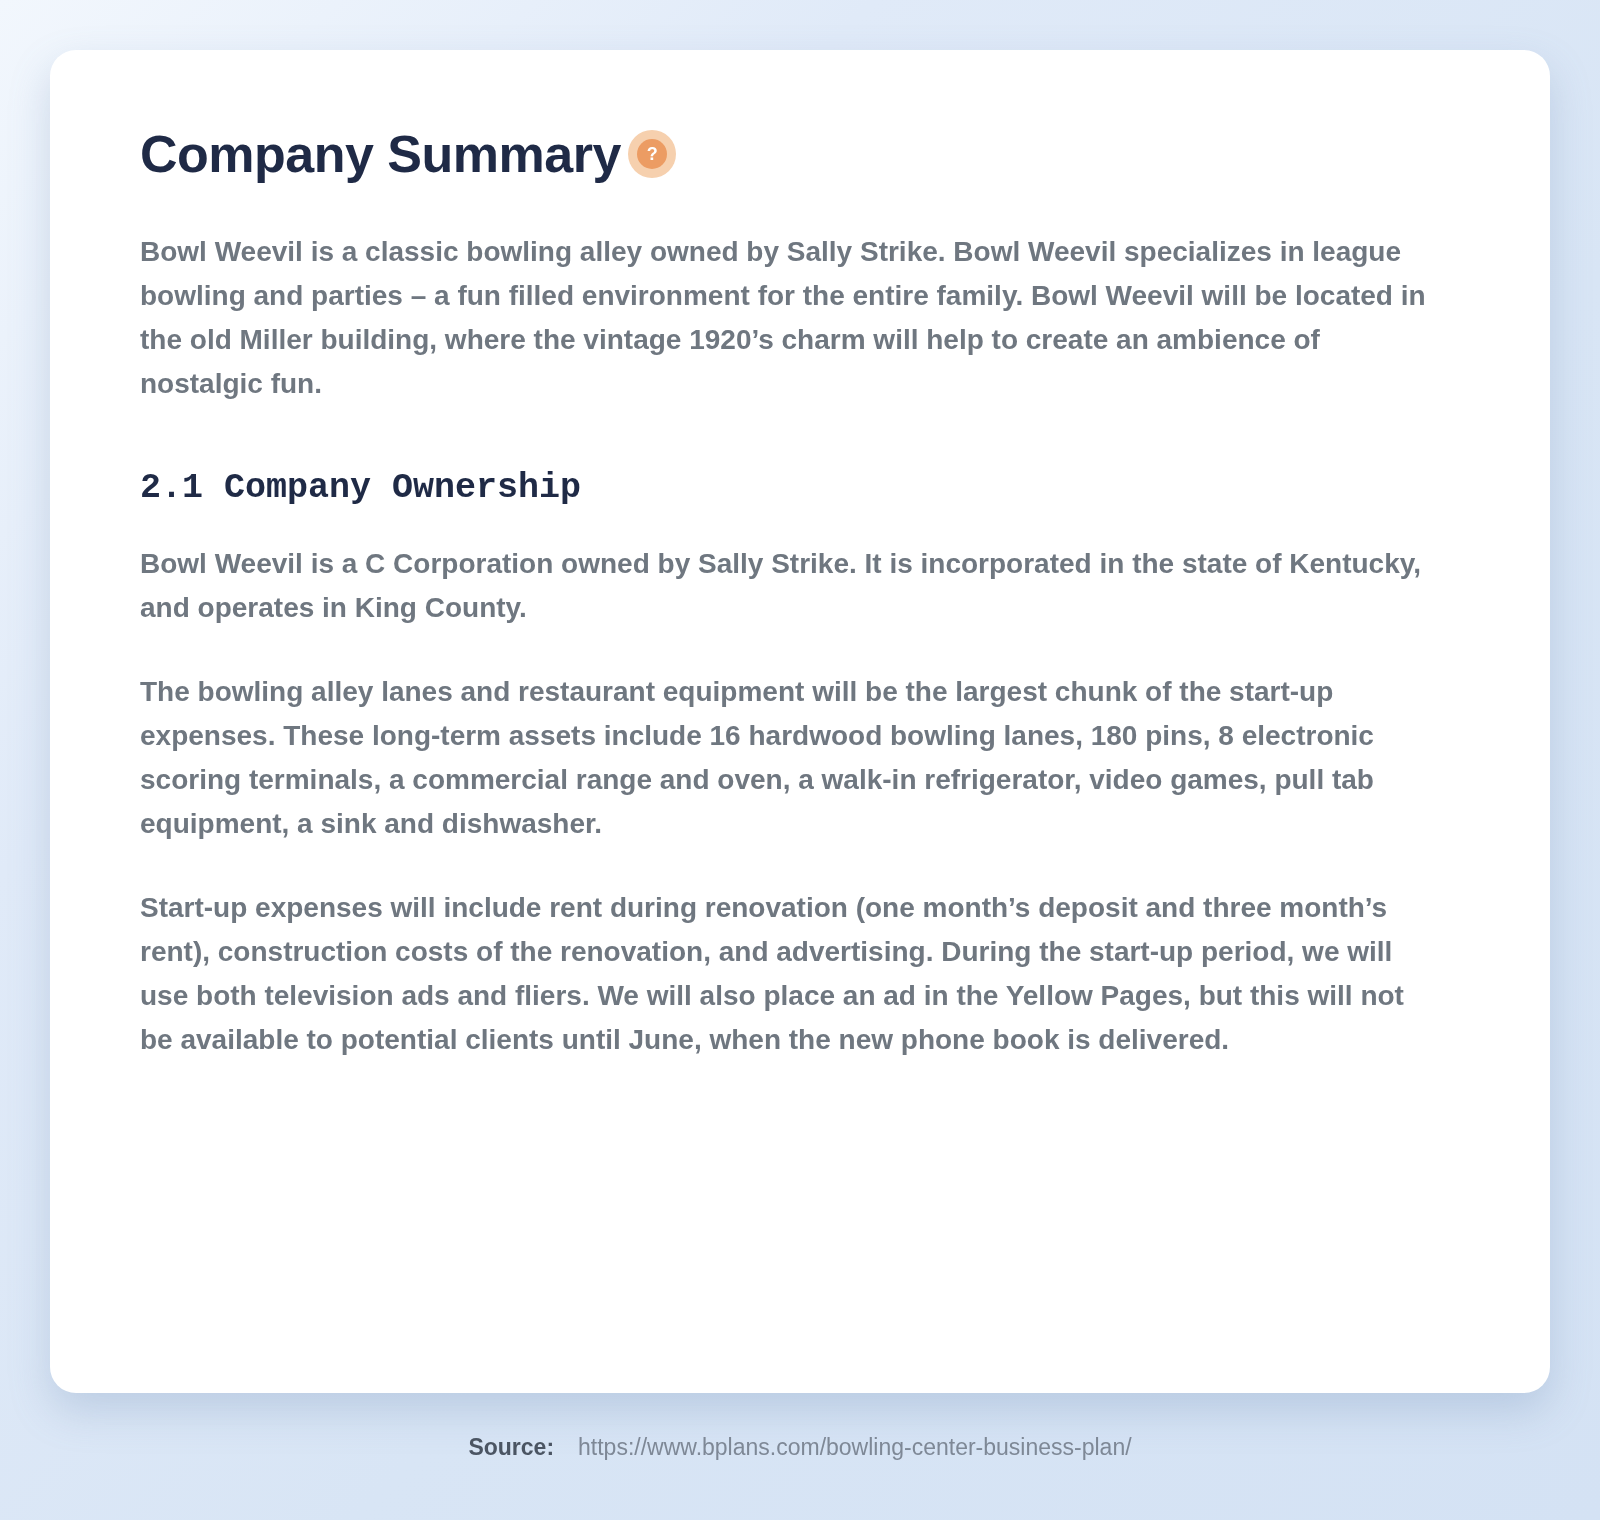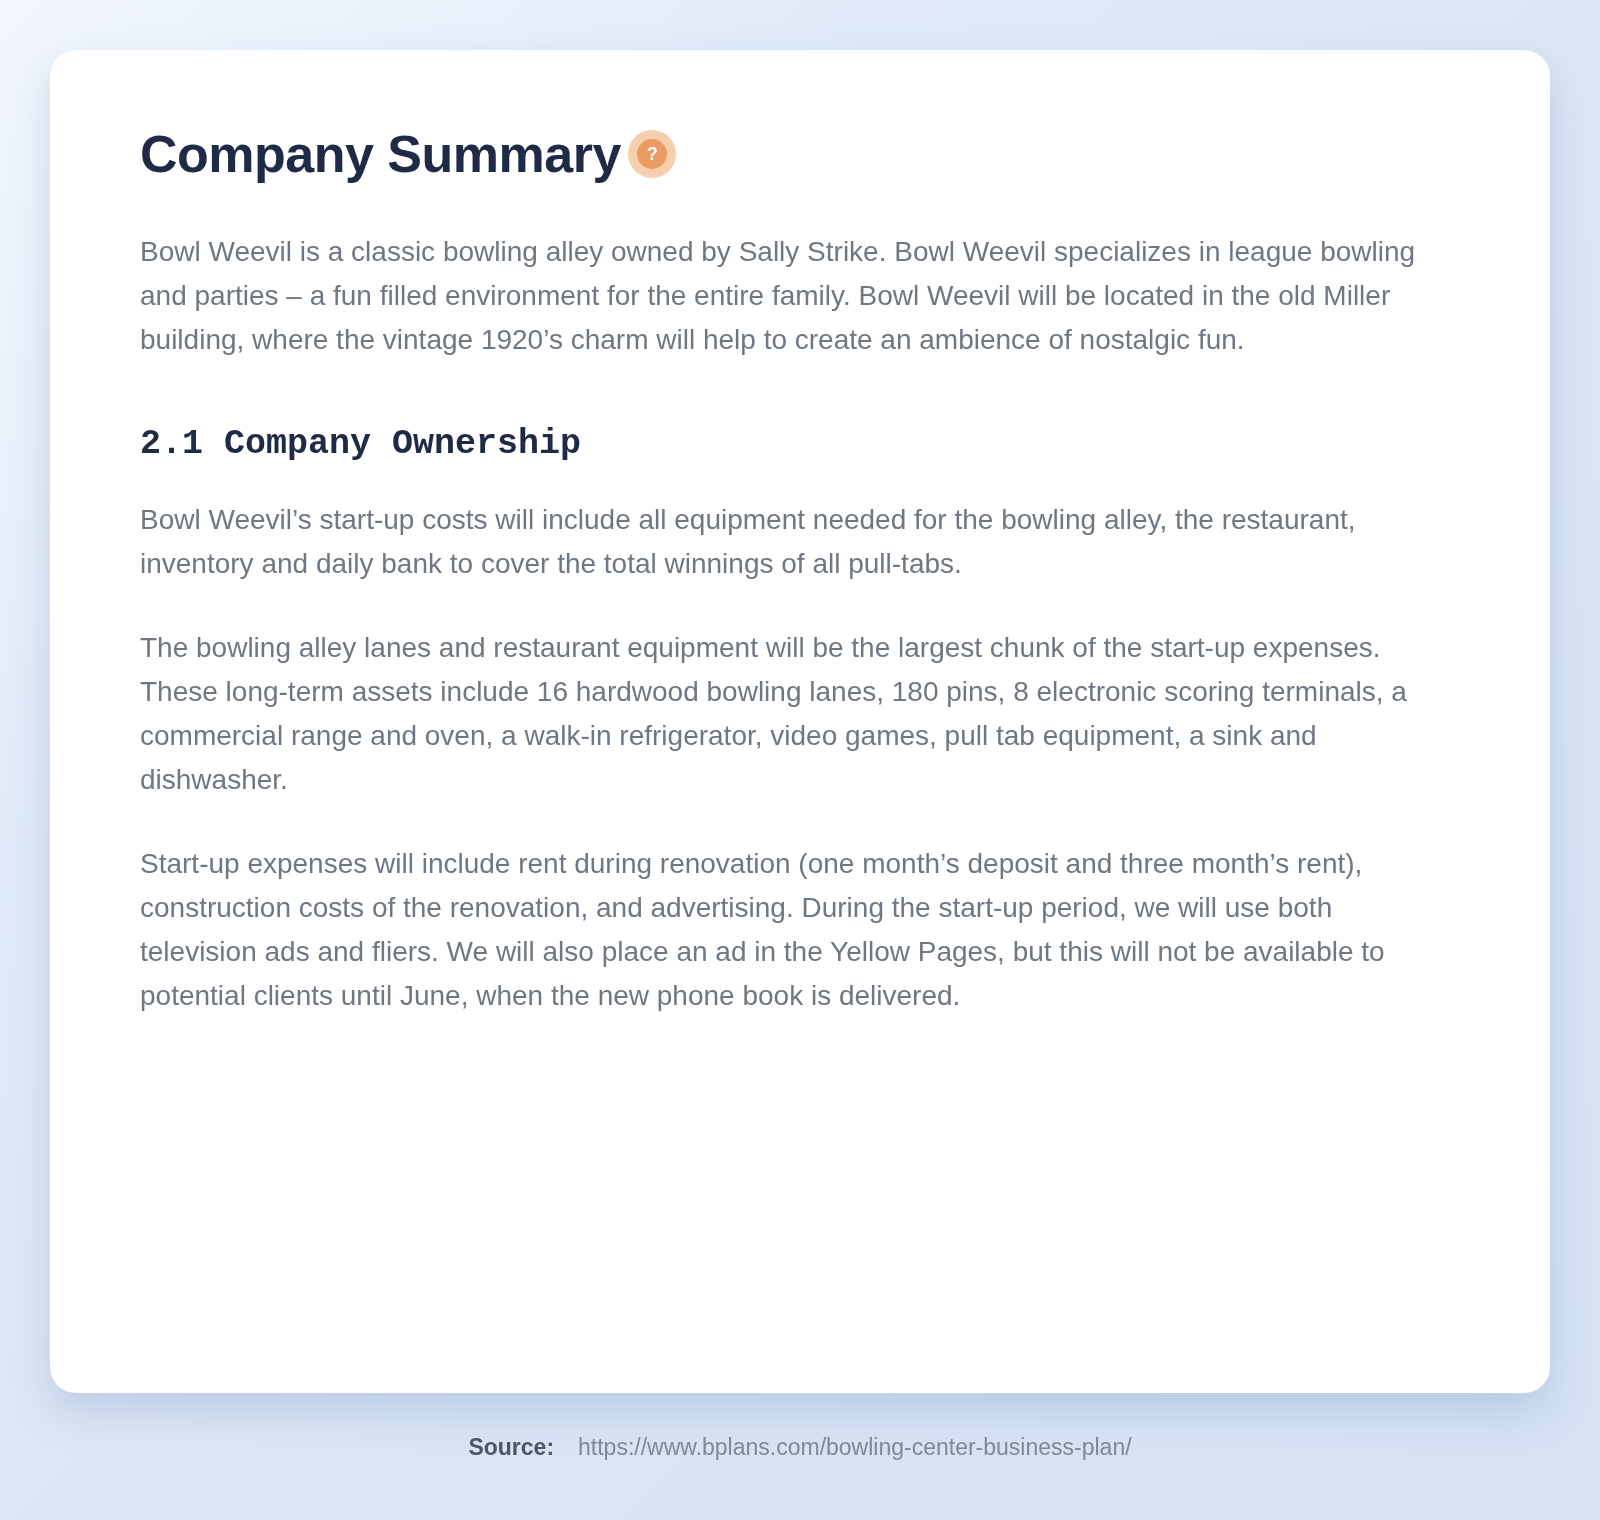--- a/index.html
+++ b/index.html
@@ -59,20 +59,21 @@
     align-items: center;
     justify-content: center;
     line-height: 1;
   }
   p.body {
     max-width: 1295px;
     font-size: 28px;
     line-height: 44px;
     color: #6f7780;
     margin: 0 0 40px 0;
+    font-weight: bold;
   }
   h2.section-heading {
     font-size: 35px;
     font-weight: 700;
     color: #1f2a46;
     margin: 62px 0 34px 0;
     font-family: Liberation Mono, monospace;
   }
   .source {
     position: absolute;
@@ -103,23 +104,23 @@
       <span>Company Summary</span>
       <span class="badge">
         <span class="badge-core">?</span>
       </span>
     </h1>
 
     <p class="body">Bowl Weevil is a classic bowling alley owned by Sally Strike. Bowl Weevil specializes in league bowling and parties – a fun filled environment for the entire family. Bowl Weevil will be located in the old Miller building, where the vintage 1920’s charm will help to create an ambience of nostalgic fun.</p>
 
     <h2 class="section-heading">2.1 Company Ownership</h2>
 
+    <p class="body">Bowl Weevil is a C Corporation owned by Sally Strike. It is incorporated in the state of Kentucky, and operates in King County.</p>
 
 
-    <p class="body">Bowl Weevil’s start-up costs will include all equipment needed for the bowling alley, the restaurant, inventory and daily bank to cover the total winnings of all pull-tabs.</p>
 
     <p class="body">The bowling alley lanes and restaurant equipment will be the largest chunk of the start-up expenses. These long-term assets include 16 hardwood bowling lanes, 180 pins, 8 electronic scoring terminals, a commercial range and oven, a walk-in refrigerator, video games, pull tab equipment, a sink and dishwasher.</p>
 
     <p class="body">Start-up expenses will include rent during renovation (one month’s deposit and three month’s rent), construction costs of the renovation, and advertising. During the start-up period, we will use both television ads and fliers. We will also place an ad in the Yellow Pages, but this will not be available to potential clients until June, when the new phone book is delivered.</p>
 
   </div>
 
   <div class="source">
     <span class="source-label">Source:</span><span class="source-url">https://www.bplans.com/bowling-center-business-plan/</span>
   </div>

